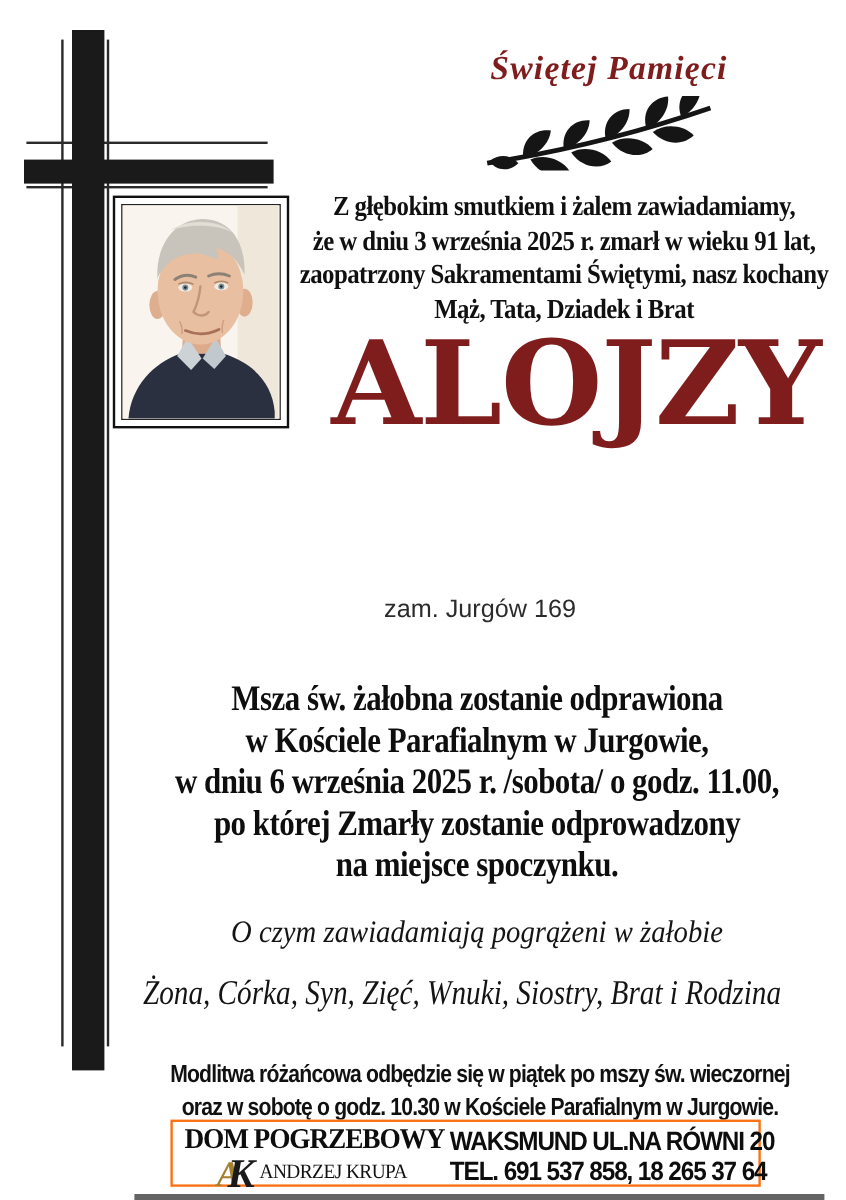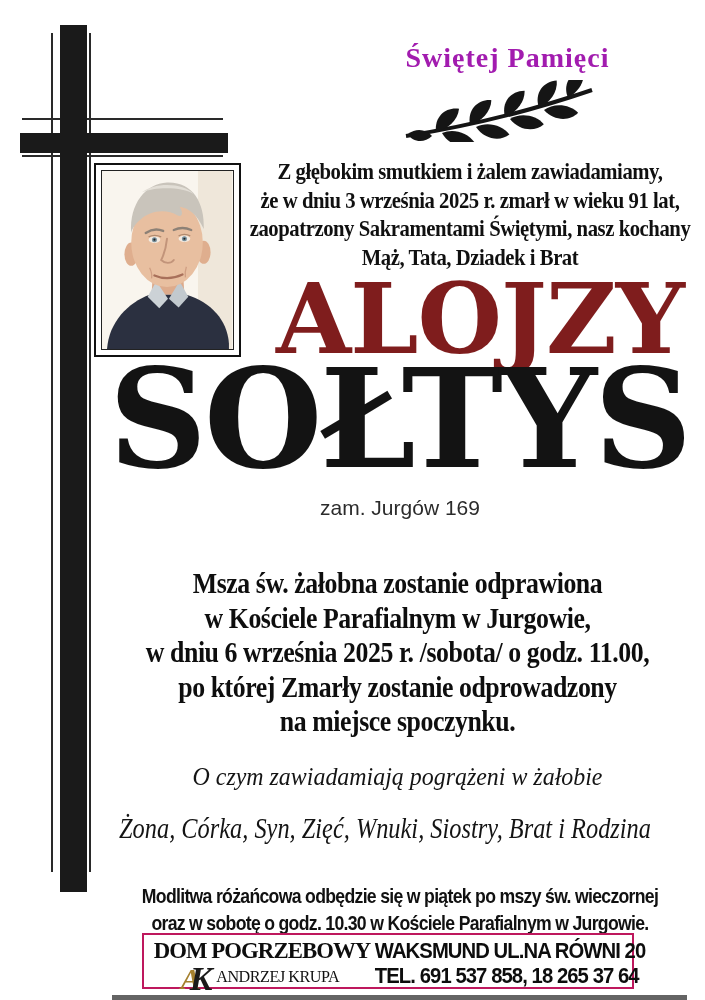--- a/index.html
+++ b/index.html
@@ -28,23 +28,23 @@
     width: 100%; height: 100%;
     border: 1px solid #222;
     overflow: hidden;
     background: #f8f4ec;
   }
   .photo-inner svg { display: block; width: 100%; height: 100%; }
   
   .memorial {
     position: absolute; left: 350px; top: 42px; width: 315px;
     text-align: center;
-    font-weight: bold;
+    font-style: italic; font-weight: bold;
     font-size: 28px; letter-spacing: 1px;
-    color: #a21caf;
+    color: #7f1d1d;
   }
   .laurel { position: absolute; left: 402px; top: 80px; width: 195px; height: 62px; }
   
   .intro {
     position: absolute; left: 225px; top: 158px; width: 490px;
     text-align: center;
     font-weight: bold; font-size: 23px; line-height: 28.5px;
     letter-spacing: -0.5px;
     transform: scaleX(0.9); transform-origin: 50% 0;
     color: #101010;
@@ -102,21 +102,21 @@
     text-align: center;
     font-family: "Liberation Sans", sans-serif;
     font-weight: bold; font-size: 20.5px; line-height: 27px;
     letter-spacing: -0.8px;
     transform: scaleX(0.86); transform-origin: 50% 0;
     color: #111; white-space: nowrap;
   }
   
   .footer-box {
     position: absolute; left: 142px; top: 933px; width: 492px; height: 56px;
-    border: 2px solid #be185d;
+    border: 2px solid #f97316;
     background: #fff;
     display: flex; align-items: stretch;
   }
   .footer-left {
     width: 47%; padding: 2px 0 0 6px;
     display: flex; flex-direction: column; align-items: center;
   }
   .company-name {
     font-weight: bold; font-size: 24px; line-height: 26px;
     letter-spacing: -1px; white-space: nowrap;
@@ -217,21 +217,20 @@
   </div>
 
   <div class="intro">
     <div>Z głębokim smutkiem i żalem zawiadamiamy,</div>
     <div>że w dniu 3 września 2025 r. zmarł w wieku 91 lat,</div>
     <div>zaopatrzony Sakramentami Świętymi, nasz kochany</div>
     <div>Mąż, Tata, Dziadek i Brat</div>
   </div>
 
   <div class="first-name">ALOJZY</div>
-  <div class="last-name">SOŁTYS</div>
   <div class="residence">zam. Jurgów 169</div>
 
   <div class="announcement">
     <div>Msza św. żałobna zostanie odprawiona</div>
     <div>w Kościele Parafialnym w Jurgowie,</div>
     <div>w dniu 6 września 2025 r. /sobota/ o godz. 11.00,</div>
     <div>po której Zmarły zostanie odprowadzony</div>
     <div>na miejsce spoczynku.</div>
   </div>
 

